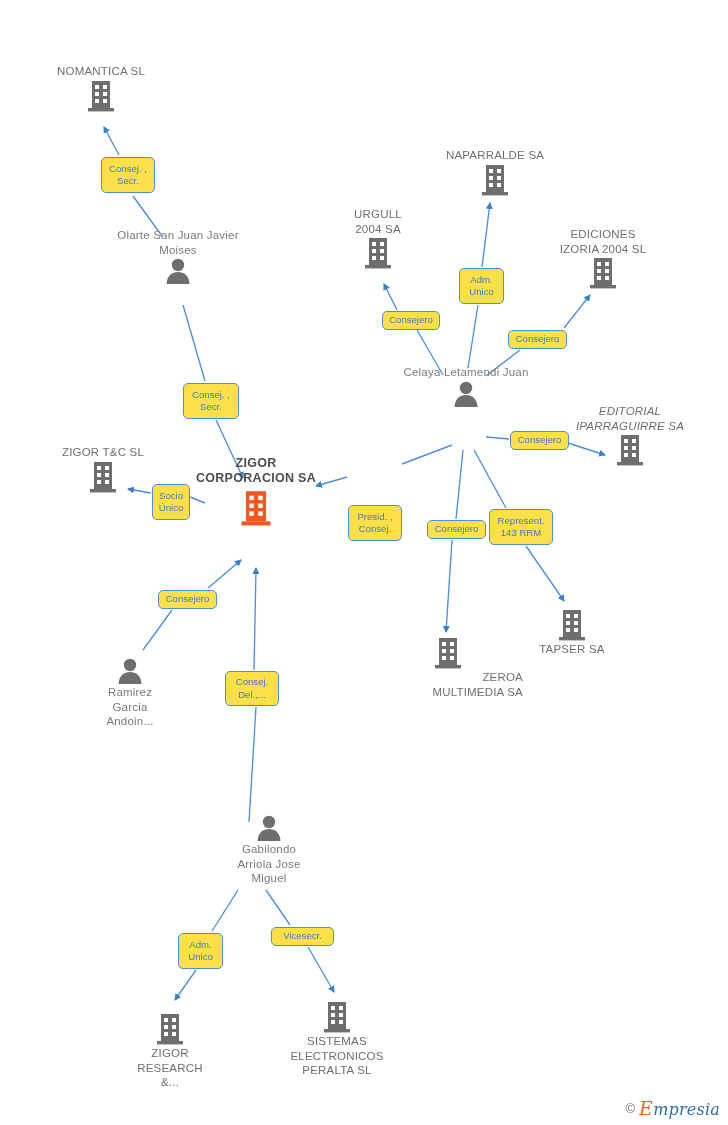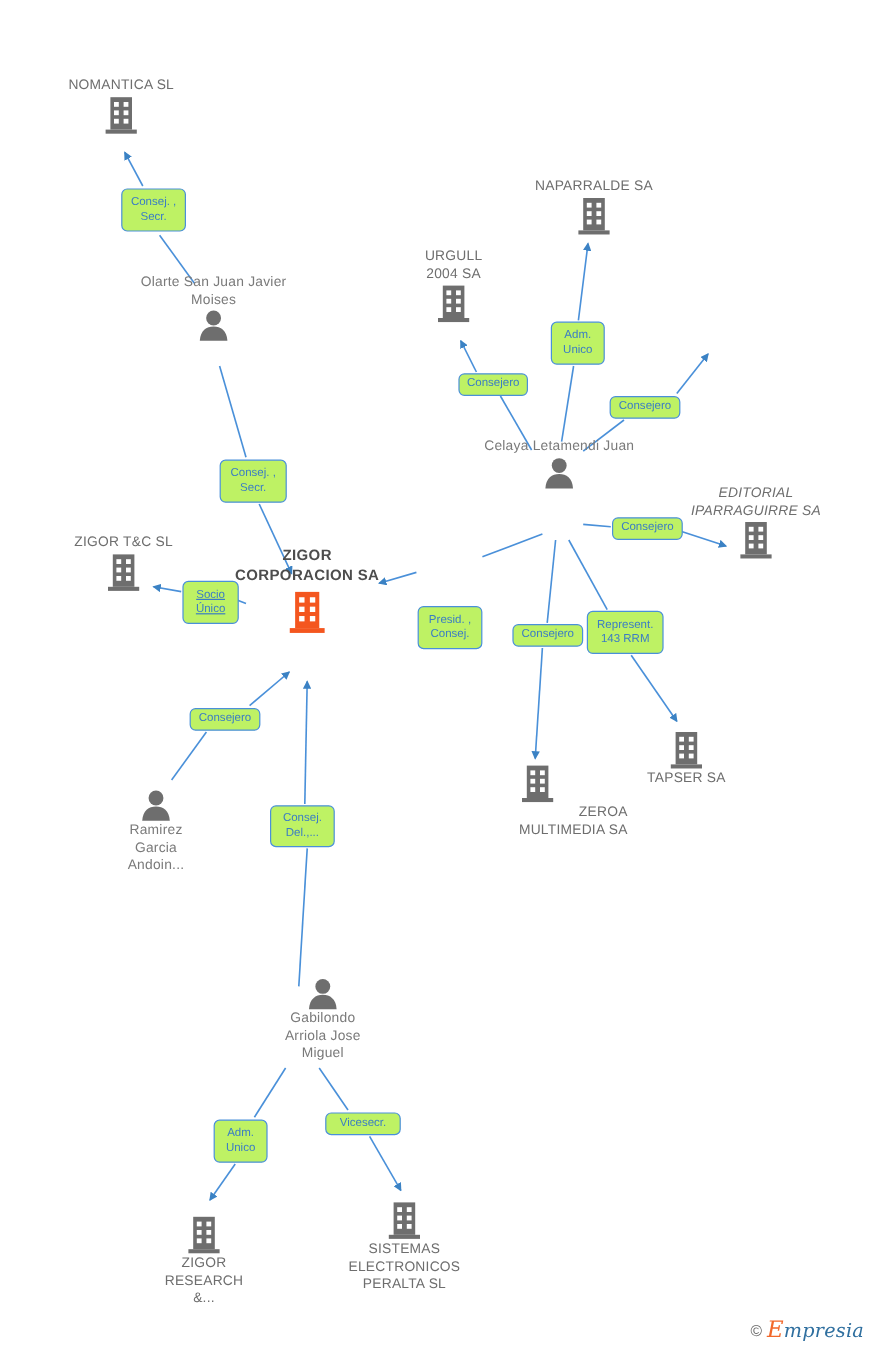--- a/index.html
+++ b/index.html
@@ -48,21 +48,21 @@
     font-size: 12.5px;
     letter-spacing: 0.3px;
   }
   .node.person .cap {
     display: block;
     color: #7a7a7a;
   }
   .badge {
     position: absolute;
     box-sizing: border-box;
-    background: #bef264;
+    background: #fde047;
     border: 1.3px solid #4a90d9;
     border-radius: 5px;
     color: #3b7dc4;
     font-size: 9.6px;
     line-height: 12.4px;
     text-align: center;
     padding: 3px 5px;
     white-space: pre-line;
     display: flex;
     align-items: center;
@@ -202,20 +202,36 @@
         <rect x="8" y="6" width="4" height="4"></rect>
           <rect x="16" y="6" width="4" height="4"></rect>
         <rect x="8" y="13" width="4" height="4"></rect>
           <rect x="16" y="13" width="4" height="4"></rect>
         <rect x="8" y="20" width="4" height="4"></rect>
           <rect x="16" y="20" width="4" height="4"></rect>
       </g>
     </svg>
   </div>
 
+  <div class="node company" style="left:603px; top:227px;">
+    <span class="cap" style="white-space:pre-line;">EDICIONES
+IZORIA 2004 SL</span>
+    <svg class="glyph" width="28" height="34" viewBox="0 0 28 34">
+      <rect x="5" y="2" width="18" height="27" fill="#6e6e6e"></rect>
+      <rect x="1" y="29" width="26" height="3.4" fill="#6e6e6e"></rect>
+      <g fill="#ffffff">
+        <rect x="8" y="6" width="4" height="4"></rect>
+          <rect x="16" y="6" width="4" height="4"></rect>
+        <rect x="8" y="13" width="4" height="4"></rect>
+          <rect x="16" y="13" width="4" height="4"></rect>
+        <rect x="8" y="20" width="4" height="4"></rect>
+          <rect x="16" y="20" width="4" height="4"></rect>
+      </g>
+    </svg>
+  </div>
 
   <div class="node person" style="left:466px; top:365px;">
     <span class="cap">Celaya
 Letamendi
 Juan</span>
     <svg class="glyph" width="28" height="28" viewBox="0 0 28 28">
       <circle cx="14" cy="8" r="6.2" fill="#6e6e6e"></circle>
       <path d="M2.5 27 C3 18.5 8 15 14 15 C20 15 25 18.5 25.5 27 Z" fill="#6e6e6e"></path>
     </svg>
   </div>
@@ -375,21 +391,21 @@
   <div class="badge" style="left:510px; top:431px; width:59px; height:19px;">Consejero</div>
 
   <div class="badge" style="left:348px; top:461px; width:54px; height:36px;margin-top:44px;">Presid. ,
 Consej.</div>
 
   <div class="badge" style="left:427px; top:520px; width:59px; height:19px;">Consejero</div>
 
   <div class="badge" style="left:489px; top:509px; width:64px; height:36px;">Represent.
 143 RRM</div>
 
-  <div class="badge" style="left:152px; top:484px; width:47px; height:36px;text-decoration:underline;">Socio
+  <div class="badge" style="left:152px; top:484px; width:38px; height:36px;">Socio
 Único</div>
 
   <div class="badge" style="left:158px; top:590px; width:59px; height:19px;">Consejero</div>
 
   <div class="badge" style="left:225px; top:671px; width:54px; height:35px;">Consej.
 Del.,...</div>
 
   <div class="badge" style="left:178px; top:933px; width:45px; height:36px;">Adm.
 Unico</div>
 

